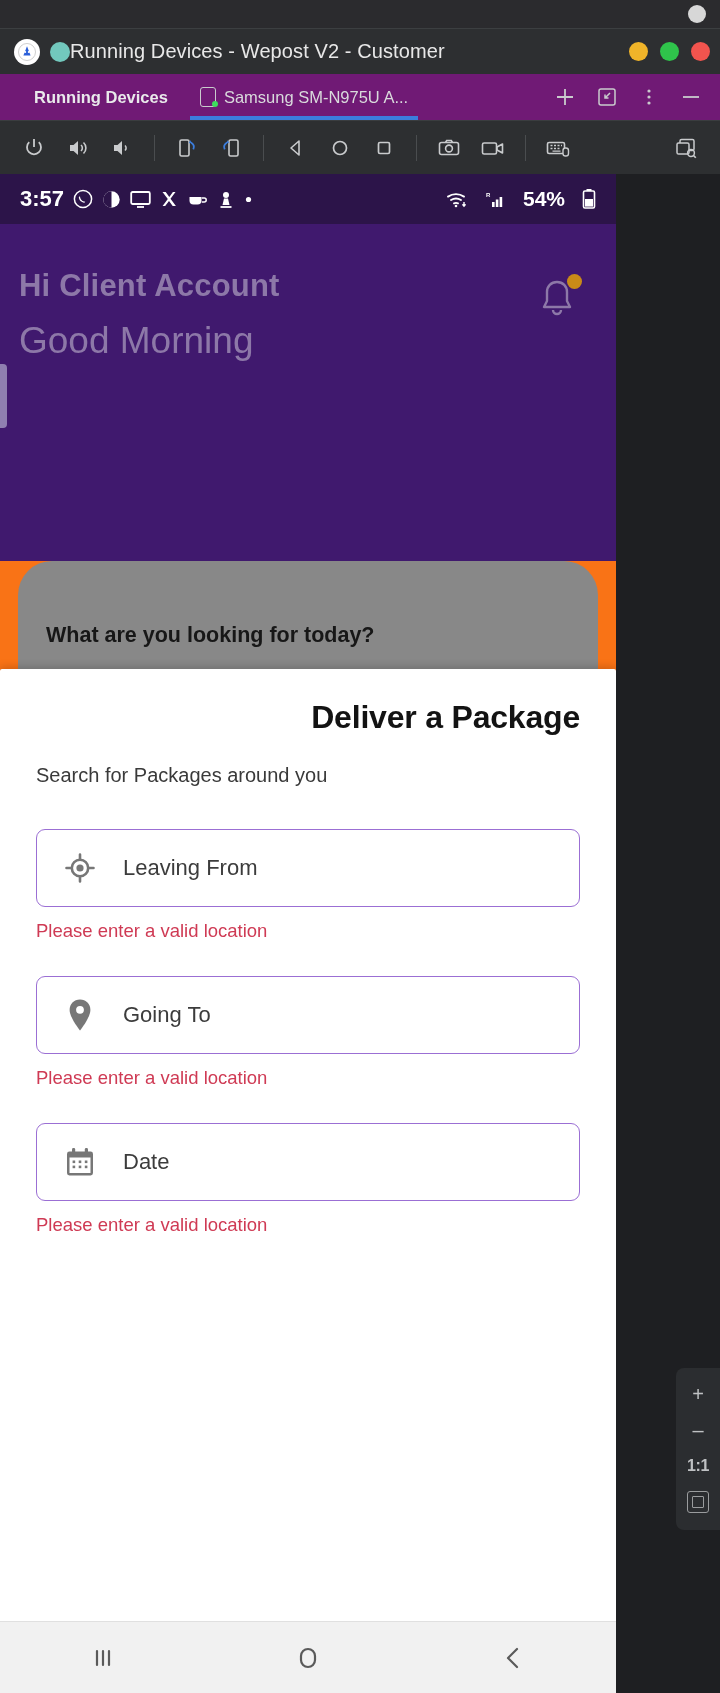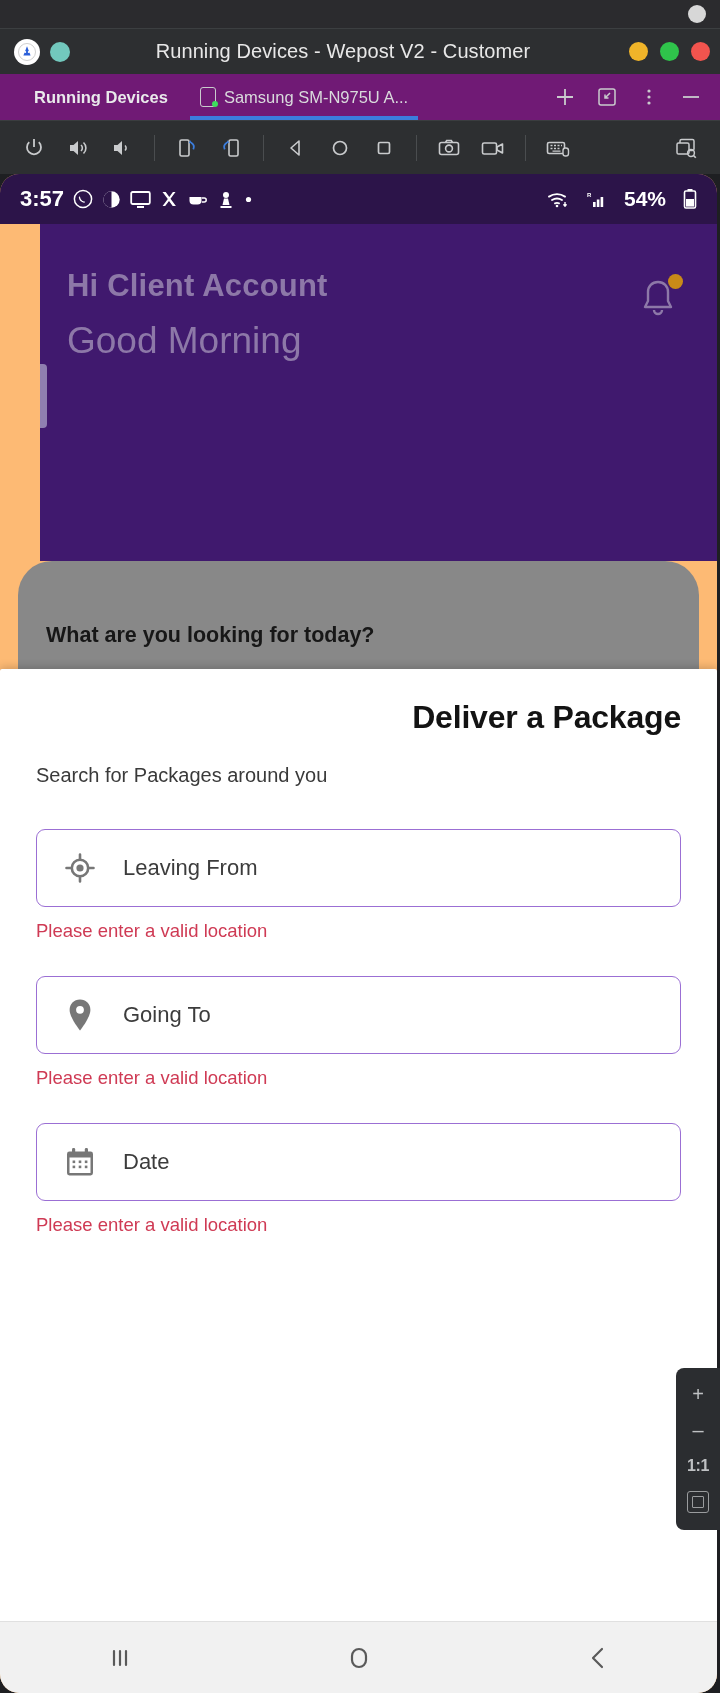--- a/index.html
+++ b/index.html
@@ -49,21 +49,21 @@
   .tb-appicon svg { display:block; }
   .tb-teal {
     width: 20px; height: 20px;
     border-radius: 50%;
     background: #72c8bd;
     margin-left: 10px;
     flex: none;
   }
   .tb-title {
     flex: 1;
-    text-align: center;
+    text-align: left;
     color: #e8e8e8;
     font-size: 20px;
     letter-spacing: .1px;
     padding-right: 90px;
     white-space: nowrap;
     overflow: hidden;
   }
   .tb-btns { position: absolute; right: 10px; top: 13px; display: flex; gap: 12px; }
   .tb-btn { width: 19px; height: 19px; border-radius: 50%; }
 
@@ -128,25 +128,24 @@
     gap: 4px;
   }
   .dv { width: 40px; height: 40px; display: flex; align-items: center; justify-content: center; }
   .dv svg { display:block; }
   .dv-sep { width: 1px; height: 26px; background: #4a4d4f; margin: 0 8px; }
   .dv-spacer { flex: 1; }
 
   
   .screen {
     position: relative;
-    width: 717px;
+    width: 616px;
     height: 1519px;
-    background: #fdba74;
+    background: #f97316;
     overflow: hidden;
-    border-radius: 19px;
   }
 
   
   .statusbar {
     position: relative;
     height: 50px;
     background: #2c1449;
     display: flex;
     align-items: center;
     padding: 0 20px;
@@ -157,22 +156,21 @@
   .sb-left { display: flex; align-items: center; gap: 9px; }
   .sb-right { margin-left: auto; display: flex; align-items: center; gap: 17px; }
   .sb-ic { display:flex; align-items:center; }
   .sb-batt { font-size: 21px; font-weight: bold; }
 
   
   .apphead {
     position: relative;
     height: 337px;
     background: #40196e;
-    padding: 44px 36px 0 27px;
-    margin-left: 40px;
+    padding: 44px 36px 0 19px;
   }
   .greet {
     font-size: 31px;
     font-weight: bold;
     color: #8d78a8;
     letter-spacing: .2px;
   }
   .greet2 {
     margin-top: 16px;
     font-size: 37px;

